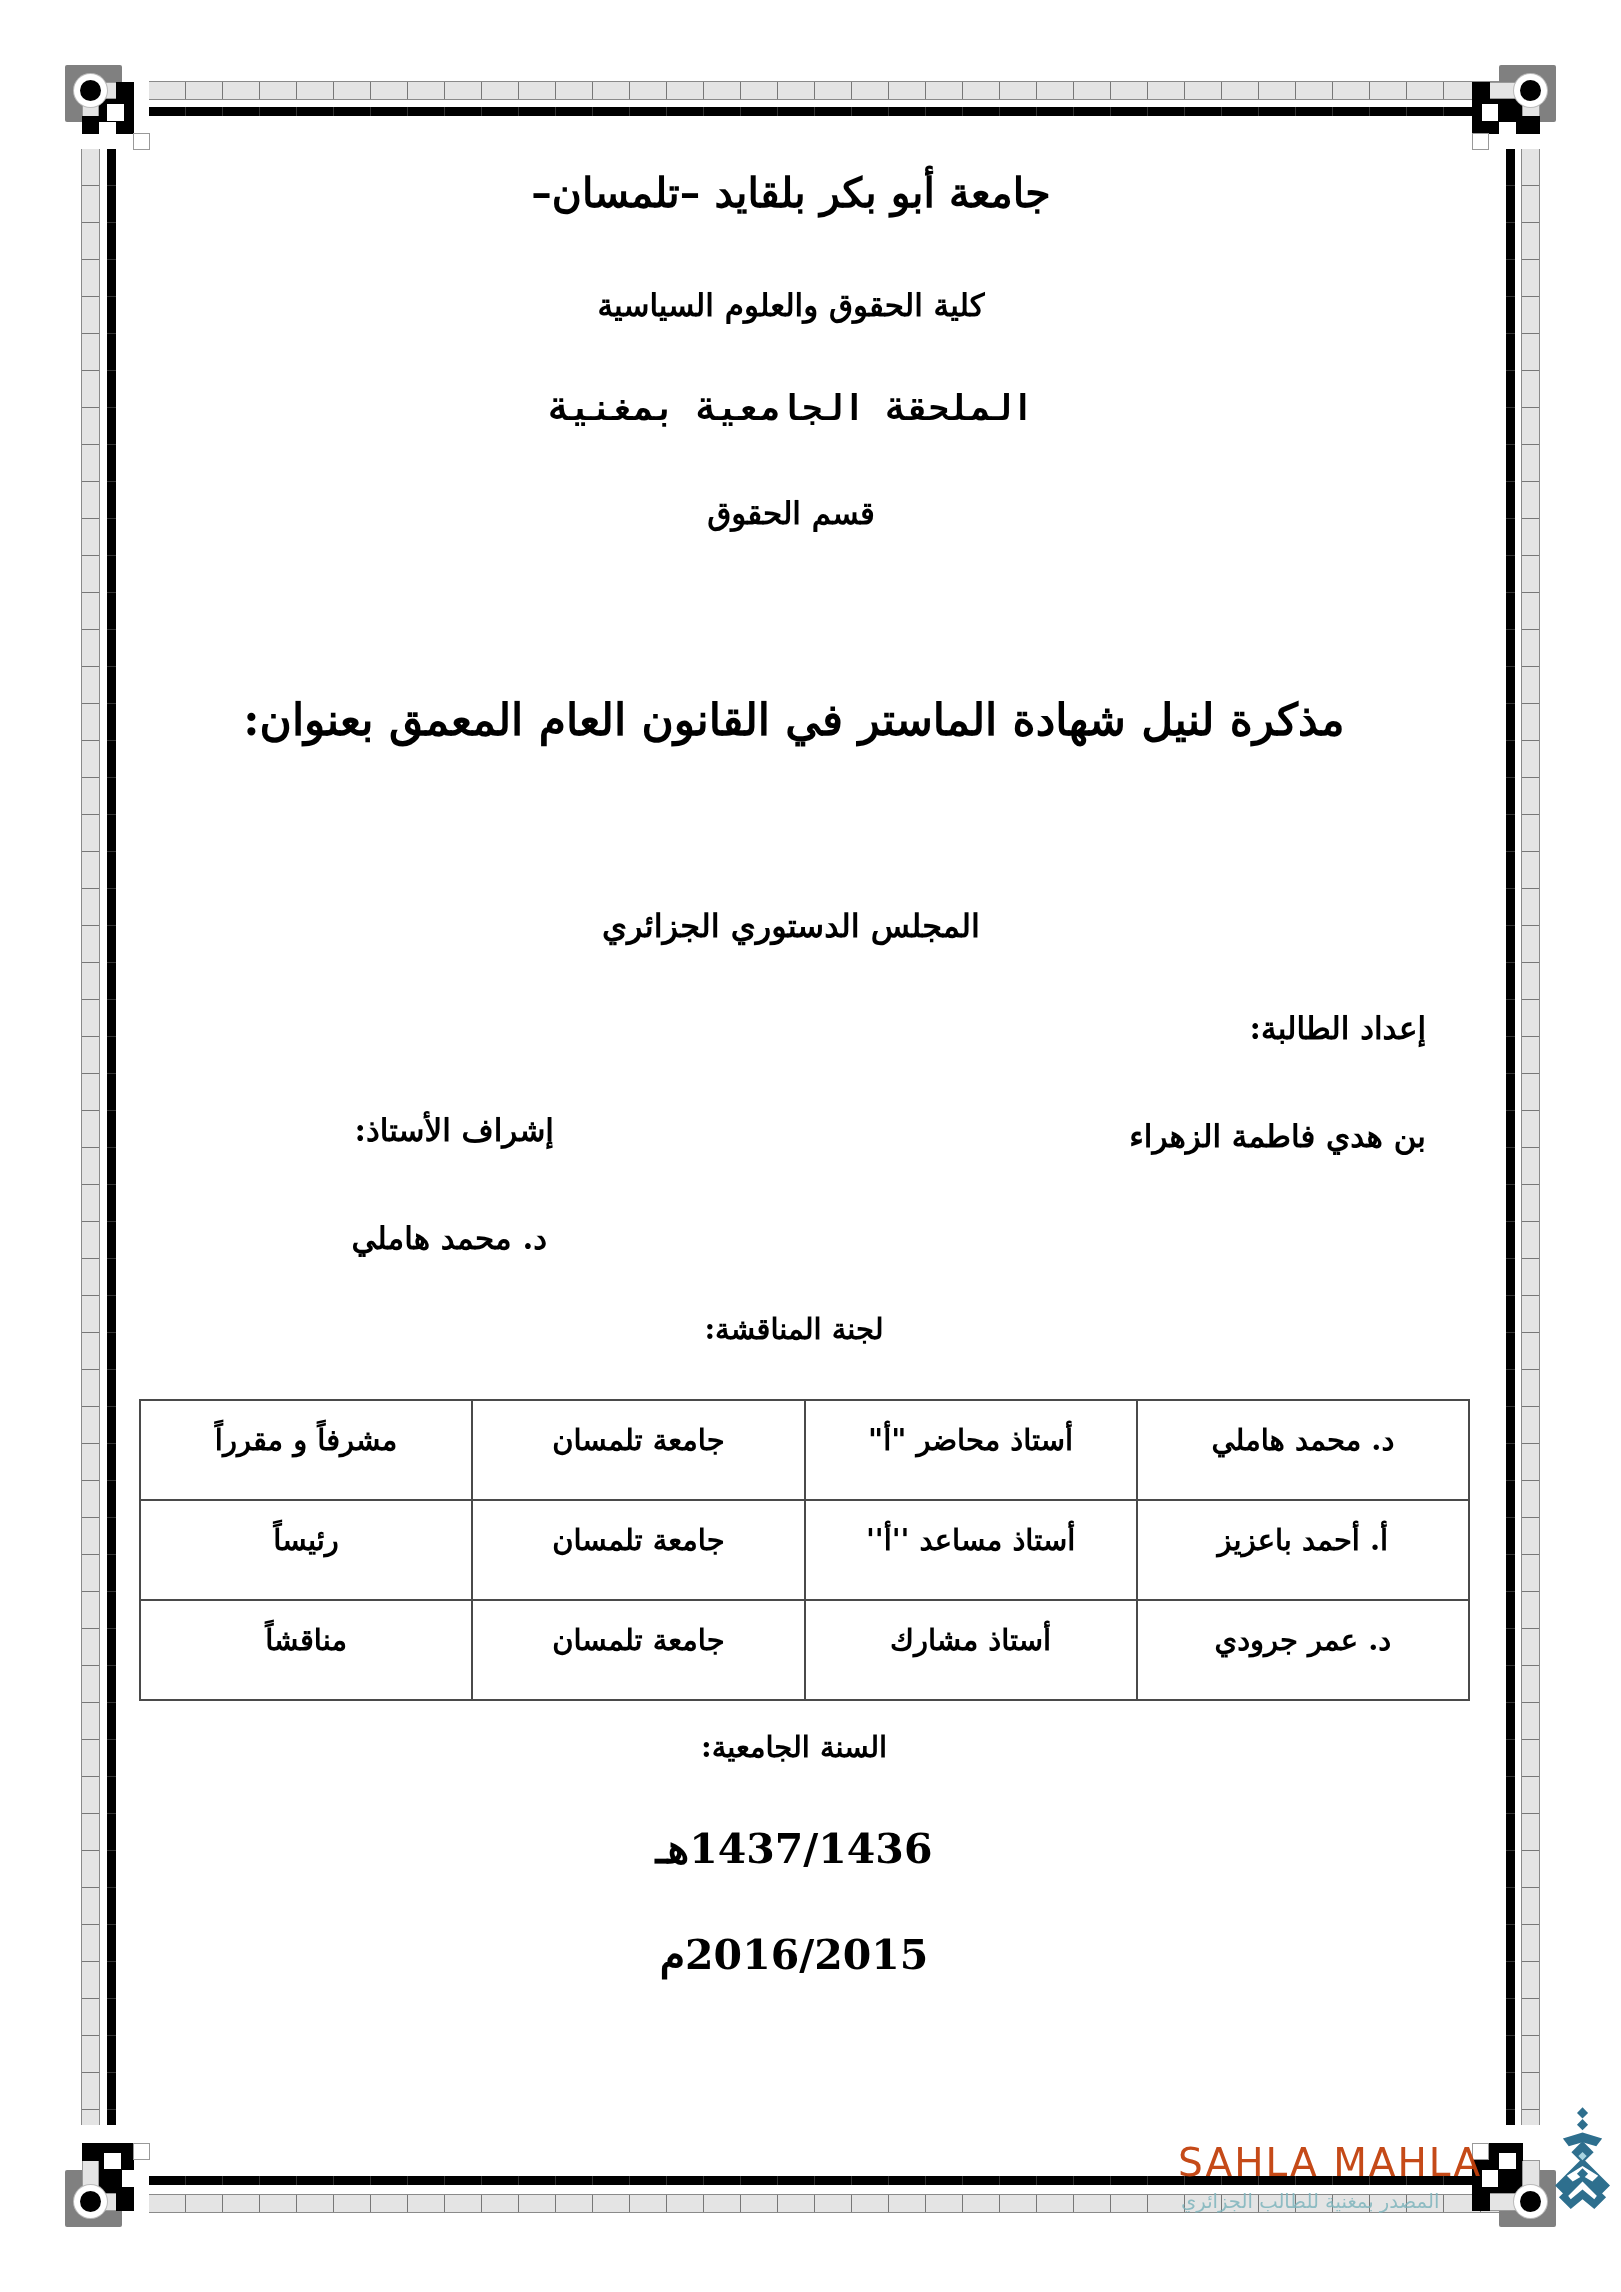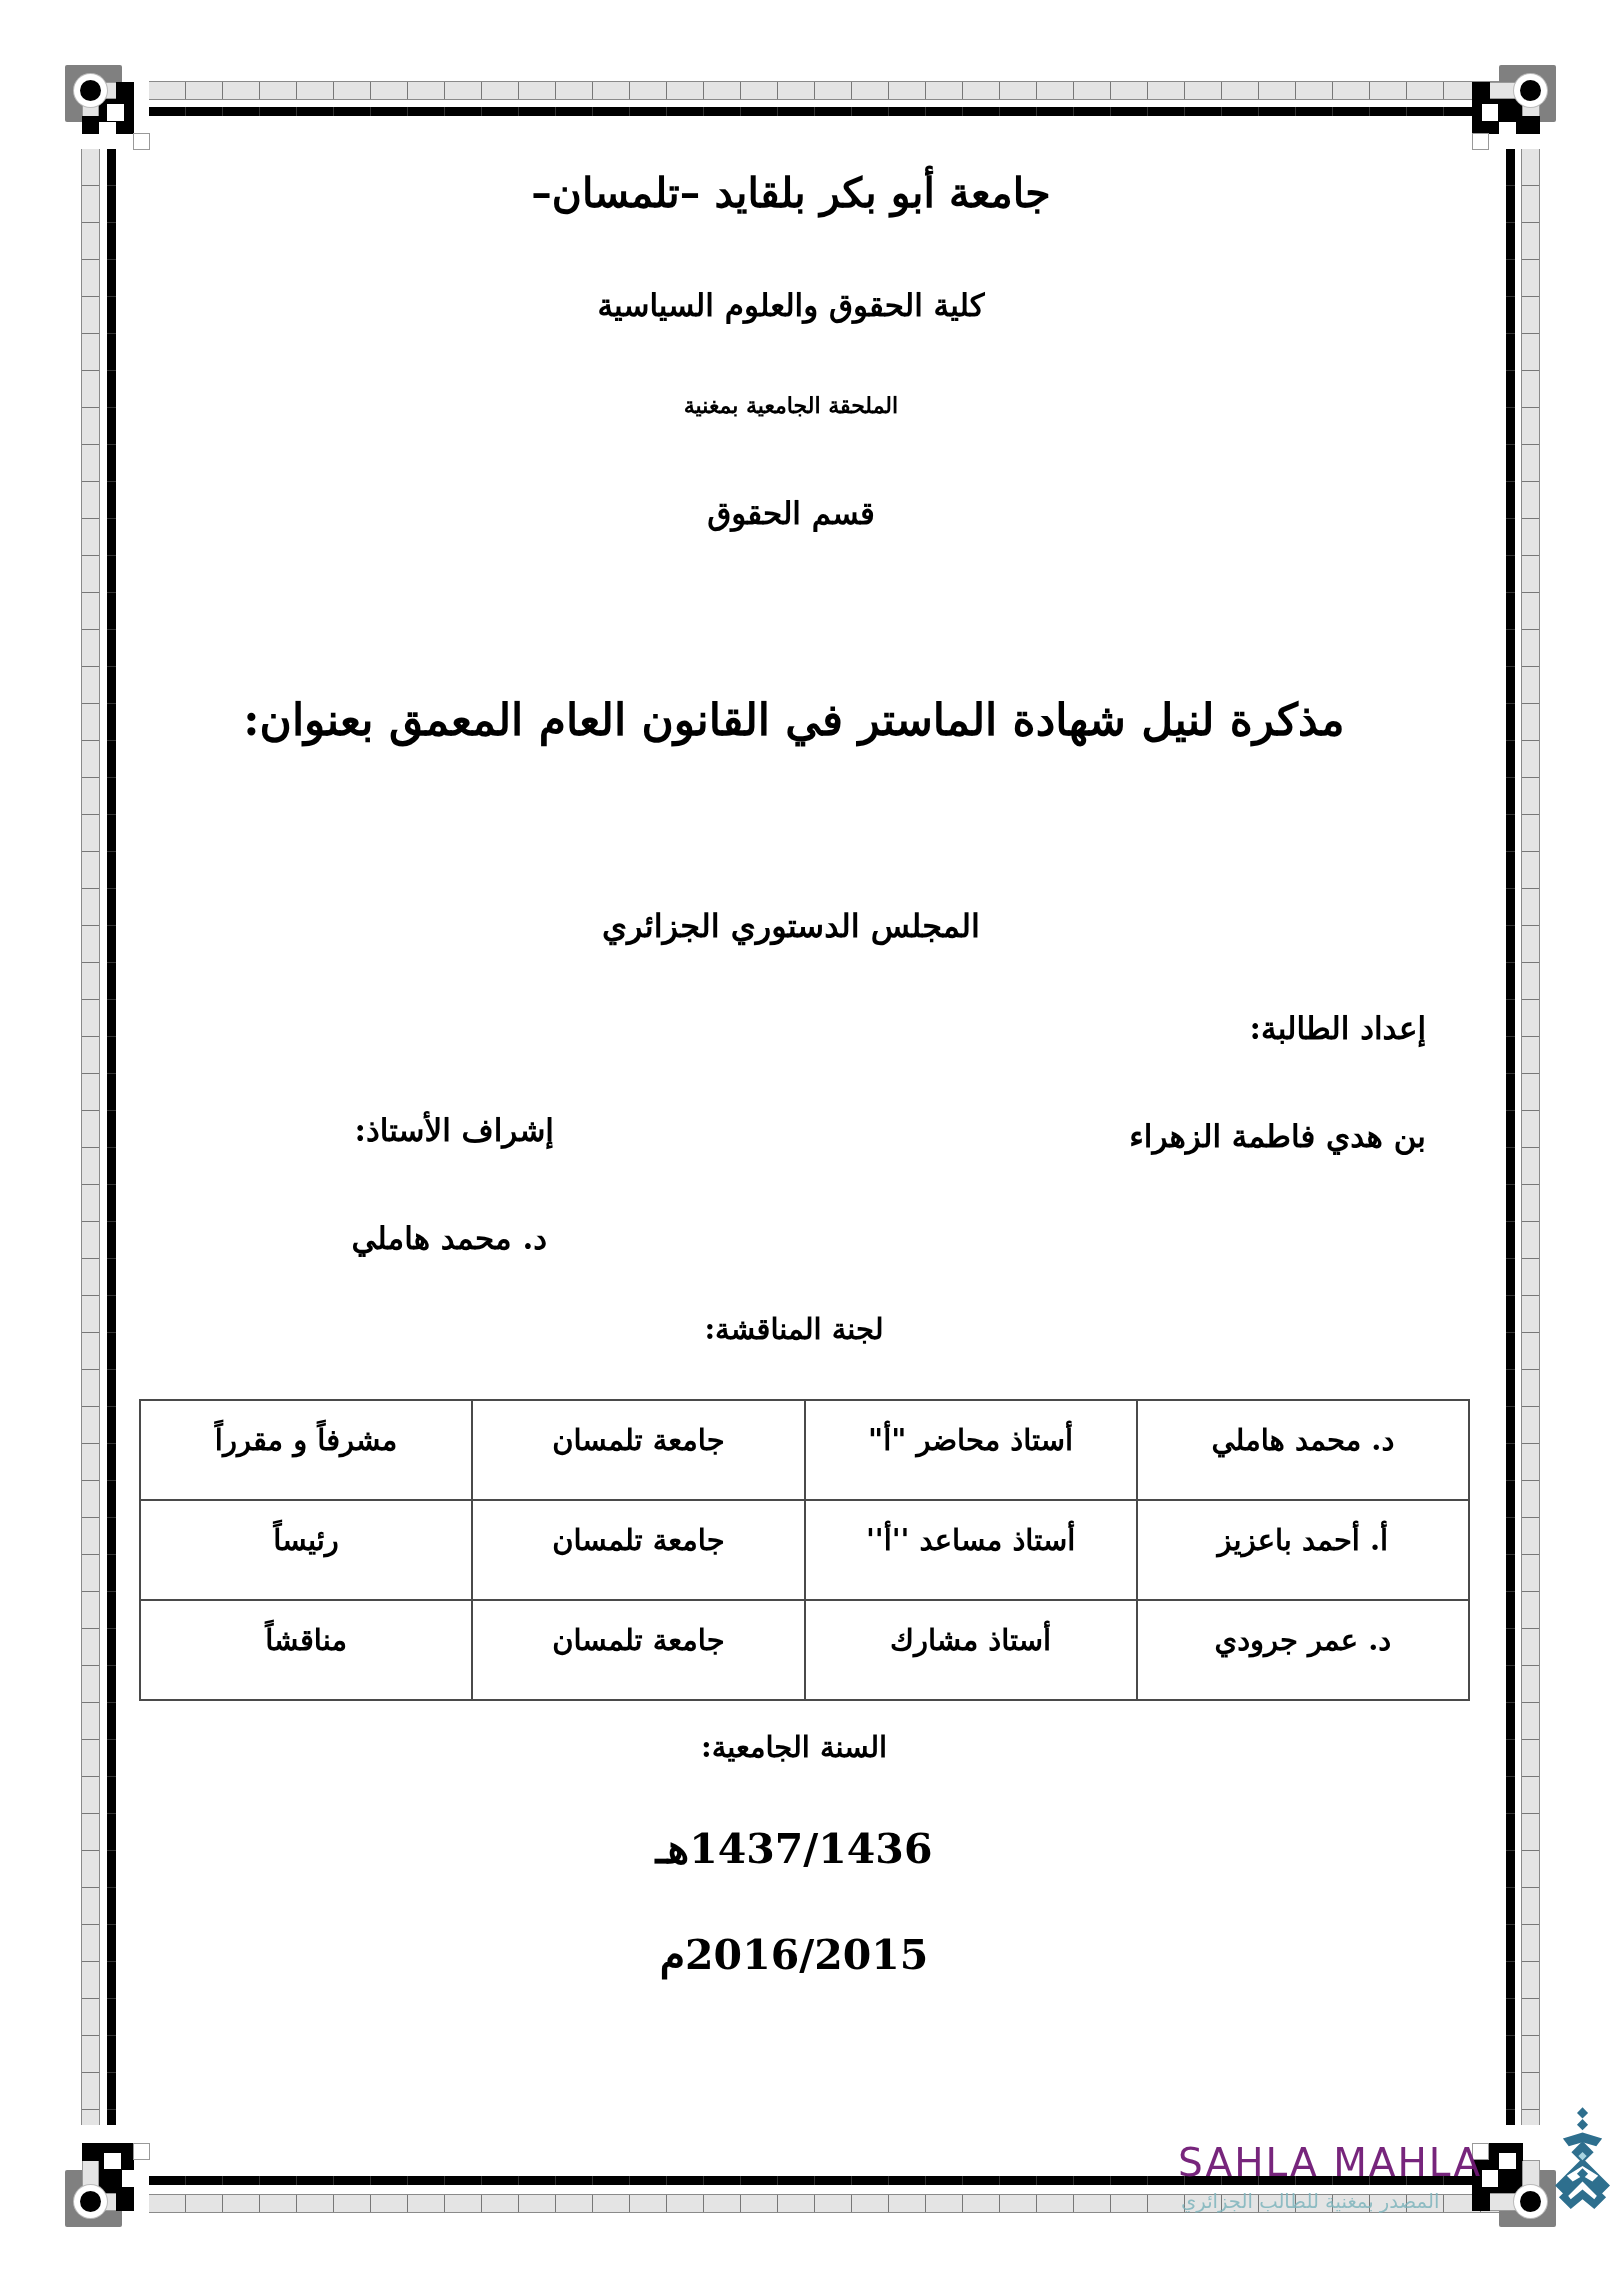--- a/index.html
+++ b/index.html
@@ -35,21 +35,21 @@
 
   
   .committee { position: absolute; left: 139px; top: 1399px; width: 1331px; border-collapse: collapse;
                direction: rtl; }
   .committee td { border: 2px solid #4a4a4a; height: 100px; width: 25%; text-align: center;
                   vertical-align: top; padding-top: 21.6px; font-weight: bold; font-size: 29px;
                   box-sizing: border-box; }
 
   
   .wm-title { position: absolute; left: 1178px; top: 2140px; font-family: "DejaVu Sans", sans-serif;
-              font-size: 39px; font-weight: normal; color: #701a75; letter-spacing: 2px; white-space: nowrap;
+              font-size: 39px; font-weight: normal; color: #c2410c; letter-spacing: 2px; white-space: nowrap;
               opacity: 0.95; }
   .wm-sub { position: absolute; left: 1181px; top: 2190px; font-family: "DejaVu Sans", sans-serif;
             font-size: 19.6px; color: #7fb5bd; direction: rtl; white-space: nowrap; opacity: 0.85; }
   .wm-logo { position: absolute; left: 1549px; top: 2107px; width: 69px; height: 108px; }
 </style>
 </head>
 <body>
 
 <div>
 
@@ -111,21 +111,21 @@
     <div class="blk" style="left:15.7px; top:15.7px; width:34px; height:34px;"></div>
     <div class="wht" style="left:27.4px; top:9.8px; width:16.7px; height:16.7px;"></div>
     <div class="wht" style="left:9.8px; top:27.4px; width:16.7px; height:16.7px;"></div>
     <div class="lgt" style="left:0px; top:0px; width:16.7px; height:16.7px; background:#fff;"></div>
     <div class="ring" style="left:42px; top:42px;"></div>
   </div>
 </div>
 
 <div class="txt center" style="left:791px; top:173px; font-size:41px;">جامعة أبو بكر بلقايد –تلمسان–</div>
 <div class="txt center" style="left:791px; top:290px; font-size:31px;">كلية الحقوق والعلوم السياسية</div>
-<div class="txt center" style="left:791px; top:394px; font-size:22px;">الملحقة الجامعية بمغنية</div>
+<div class="txt center" style="left:791px; top:394px; font-size:35px;font-family:Liberation Mono, monospace;">الملحقة الجامعية بمغنية</div>
 <div class="txt center" style="left:791px; top:498px; font-size:31px;">قسم الحقوق</div>
 
 <div class="txt center" style="left:794px; top:698px; font-size:44px;">مذكرة لنيل شهادة الماستر في القانون العام المعمق بعنوان:</div>
 <div class="txt center" style="left:791px; top:910px; font-size:32px;">المجلس الدستوري الجزائري</div>
 
 <div class="txt" style="right:195px; top:1013px; font-size:31px;">إعداد الطالبة:</div>
 <div class="txt" style="right:195px; top:1121px; font-size:31px;">بن هدي فاطمة الزهراء</div>
 <div class="txt" style="right:1067px; top:1115px; font-size:31px;">إشراف الأستاذ:</div>
 <div class="txt" style="right:1074px; top:1223px; font-size:31px;">د. محمد هاملي</div>
 

